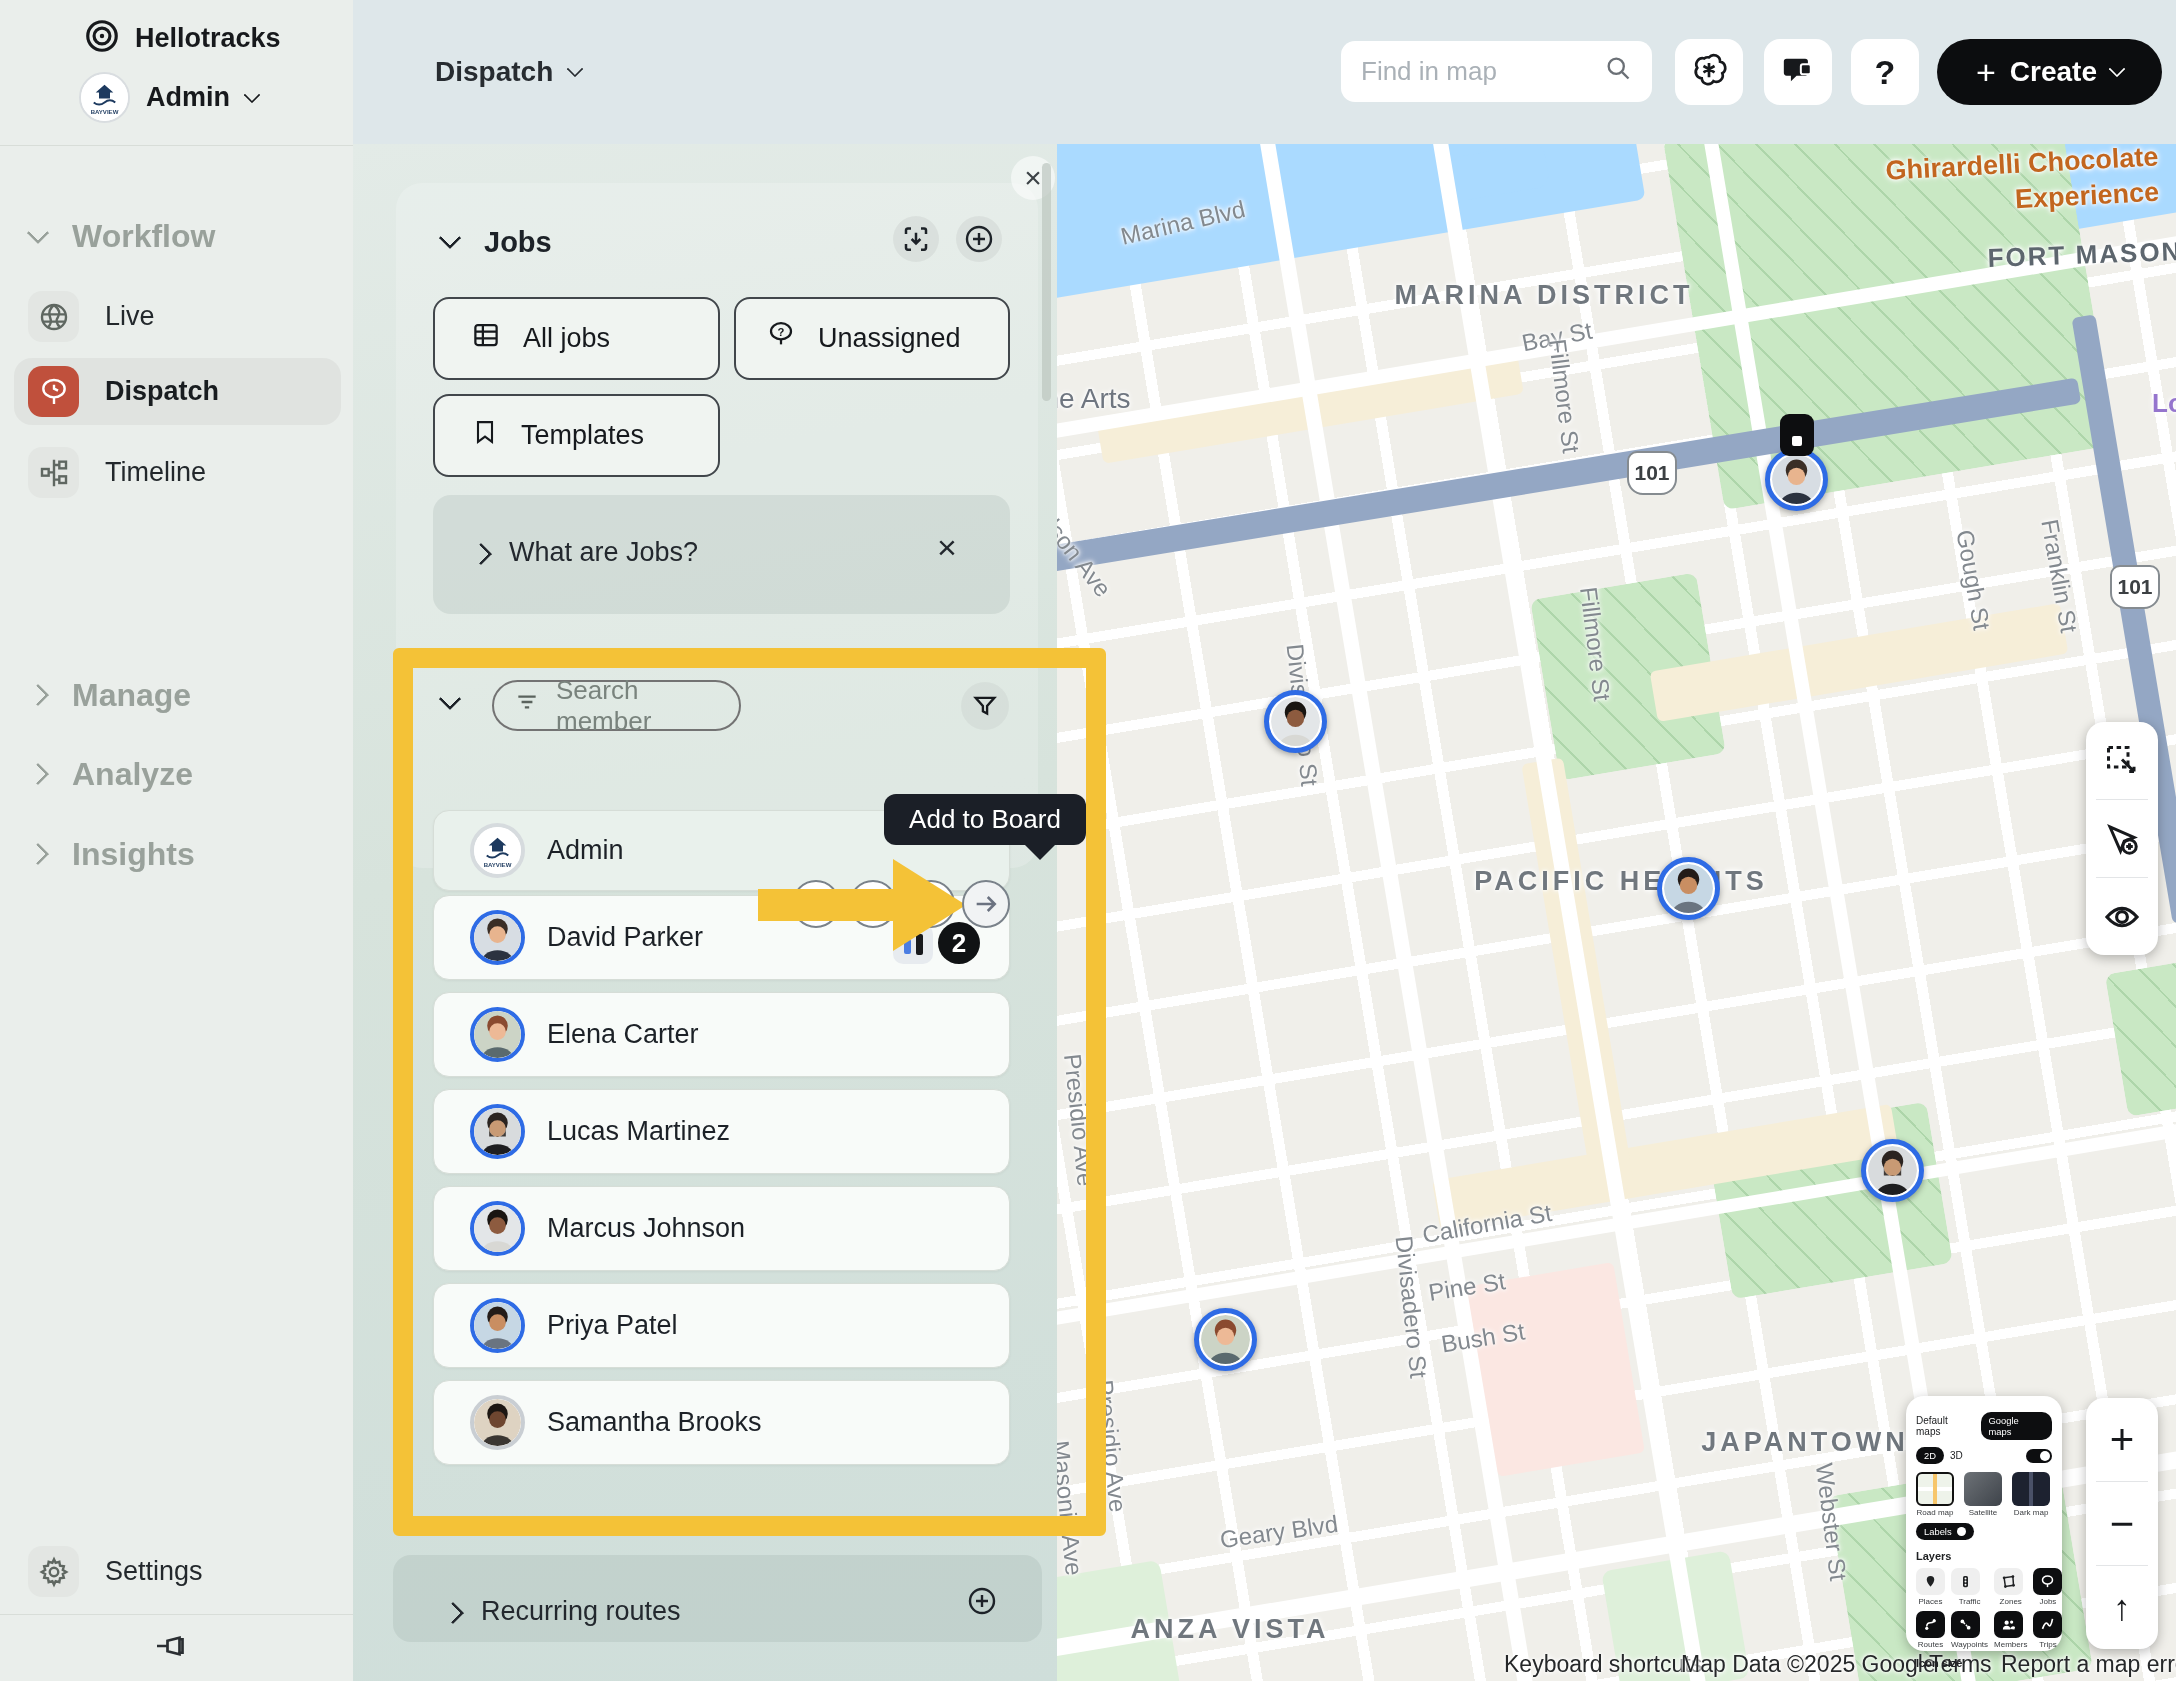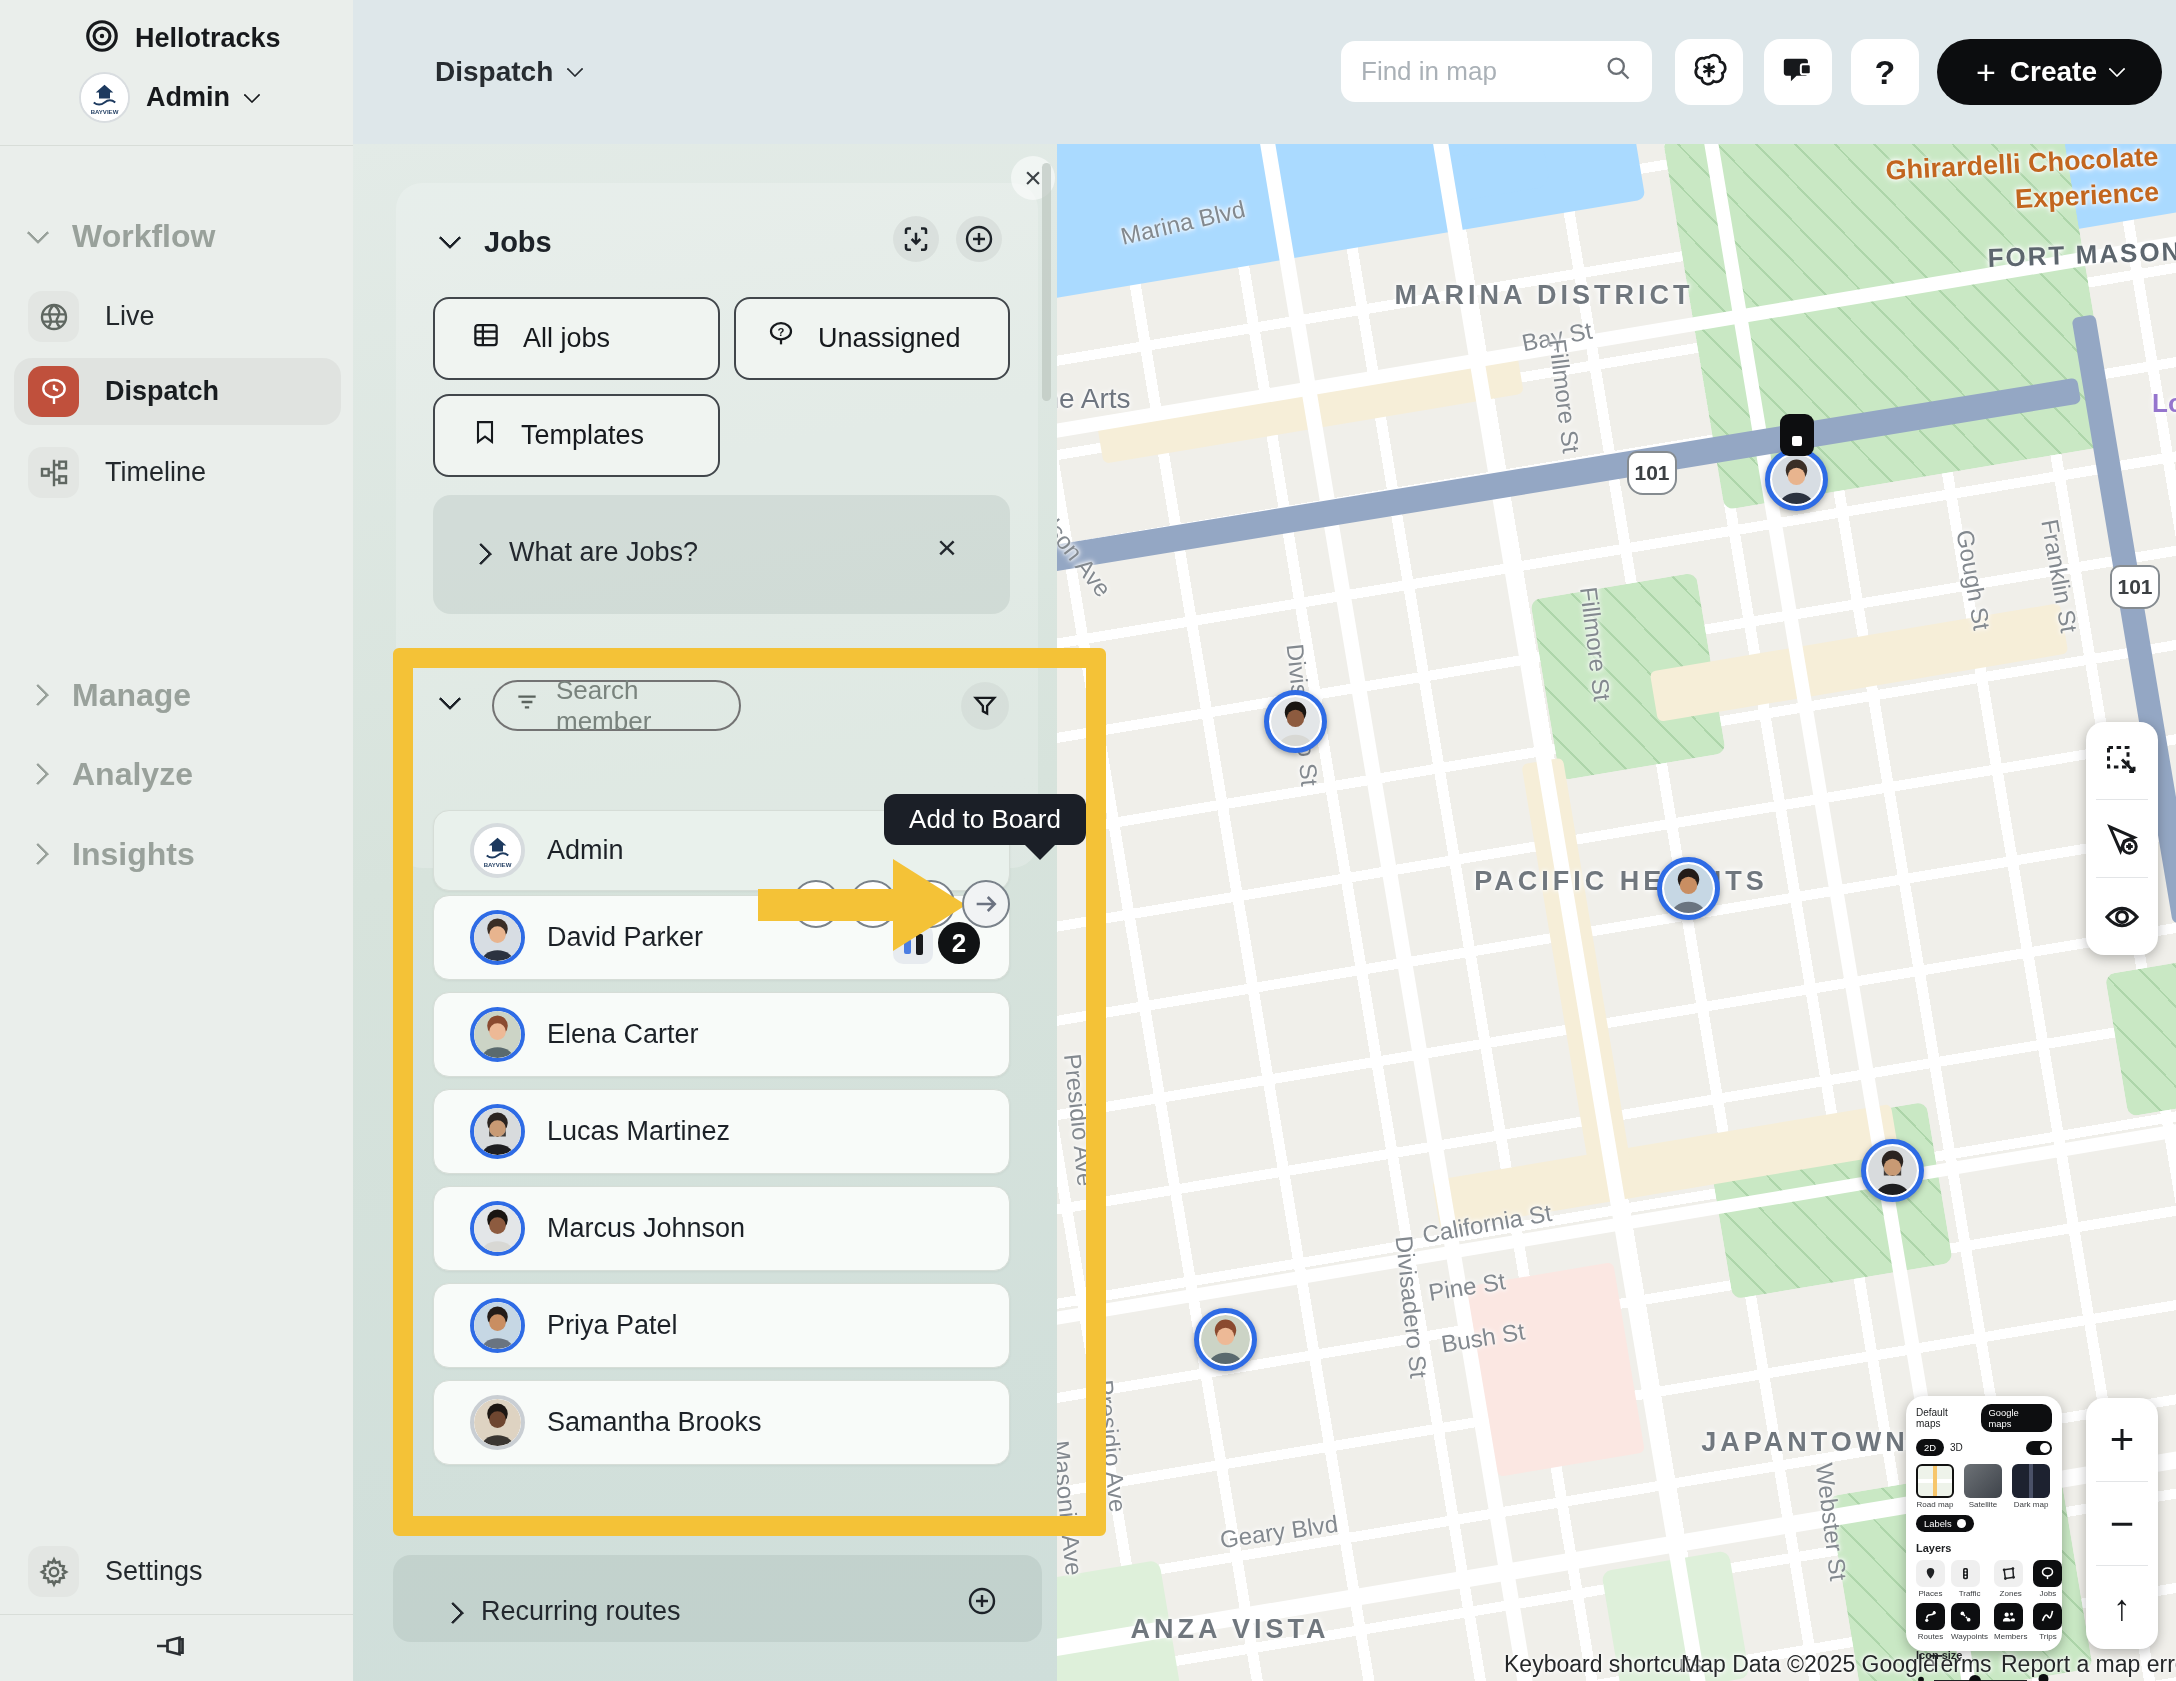--- a/index.html
+++ b/index.html
@@ -89,21 +89,21 @@
   .marker .ph{position:absolute;inset:2px;border-radius:50%;overflow:hidden;}
   .marker .ph svg{display:block;width:100%;height:100%;}
   .jobpin{position:absolute;width:34px;height:42px;background:#0d0e10;border-radius:9px;z-index:6;}
   .jobpin:after{content:"";position:absolute;left:12px;top:22px;width:10px;height:10px;background:#fff;border-radius:2px;}
   .mapside{position:absolute;background:#fff;border-radius:18px;box-shadow:0 3px 12px rgba(0,0,0,0.28);z-index:12;}
   .tool-cell{width:72px;height:77px;display:flex;align-items:center;justify-content:center;color:#17191c;}
   .tool-sep{height:1px;background:#e3e5e7;margin:0 10px;}
   .zoomglyph{font-size:42px;color:#17191c;line-height:1;}
   .attr{position:absolute;top:1507px;height:28px;font-size:23px;color:#26282a;text-shadow:0 0 3px #fff,0 0 5px #fff,0 0 6px #fff;z-index:12;white-space:nowrap;}
   
-  .mini{left:849px;top:1252px;width:156px;height:255px;padding:8px 10px 8px;box-sizing:border-box;font-size:10px;color:#202224;z-index:13;}
+  .mini{left:849px;top:1252px;width:156px;height:255px;padding:16px 10px 8px;box-sizing:border-box;font-size:10px;color:#202224;z-index:13;}
   .mini-row{display:flex;align-items:center;gap:6px;}
   .mini .blkpill{background:#0d0e10;color:#fff;border-radius:10px;padding:3px 8px;font-size:9.4px;}
   .mini .tgl{width:26px;height:14px;border-radius:8px;background:#0d0e10;position:relative;margin-left:auto;}
   .mini .tgl:after{content:"";position:absolute;right:2px;top:2px;width:10px;height:10px;border-radius:50%;background:#fff;}
   .thumb{width:38px;height:34px;border-radius:6px;box-sizing:border-box;}
   .thumb.road{background:#eef3ea;background-image:linear-gradient(90deg,transparent 44%,#f7c66b 44% 56%,transparent 56%),linear-gradient(0deg,transparent 44%,#fff 44% 56%,transparent 56%);border:2px solid #111;}
   .thumb.sat{background:linear-gradient(135deg,#6d7277,#3e434a);}
   .thumb.dark{background:#1d2230;background-image:linear-gradient(90deg,transparent 46%,#4a5168 46% 54%,transparent 54%);}
   .tlabel{font-size:8px;color:#3a3d40;text-align:center;margin-top:2px;}
   .lay-btn{width:29px;height:27px;border-radius:7px;background:#efefef;display:flex;align-items:center;justify-content:center;color:#202224;}

